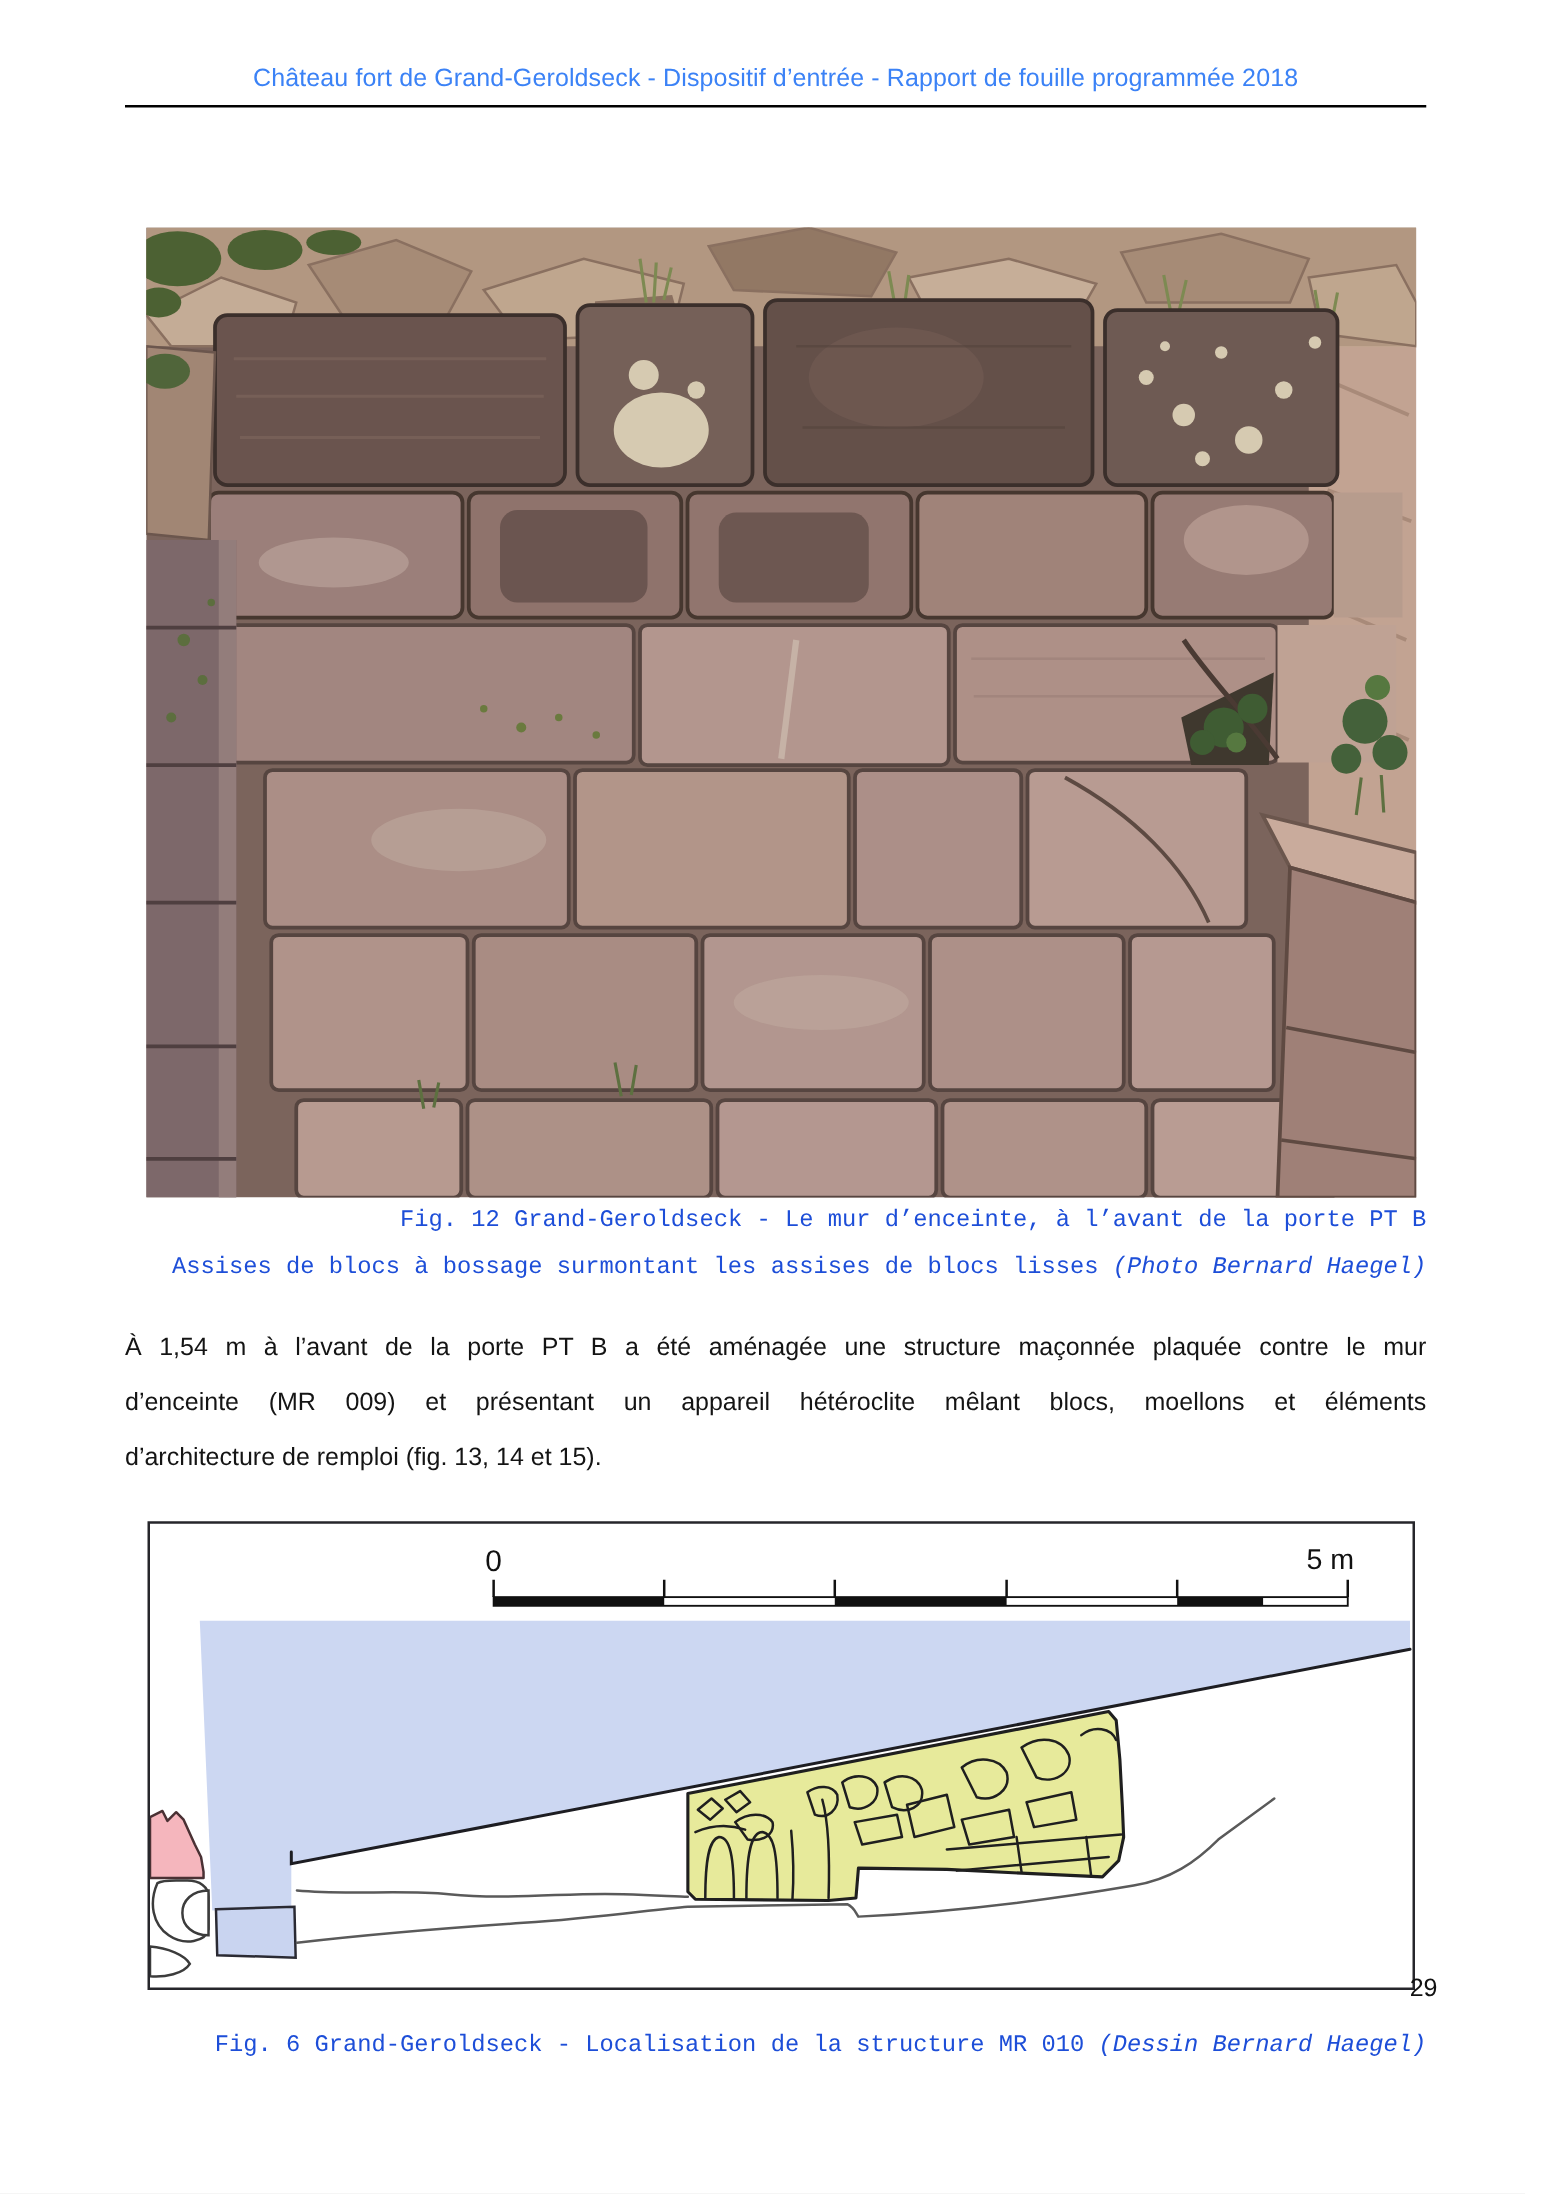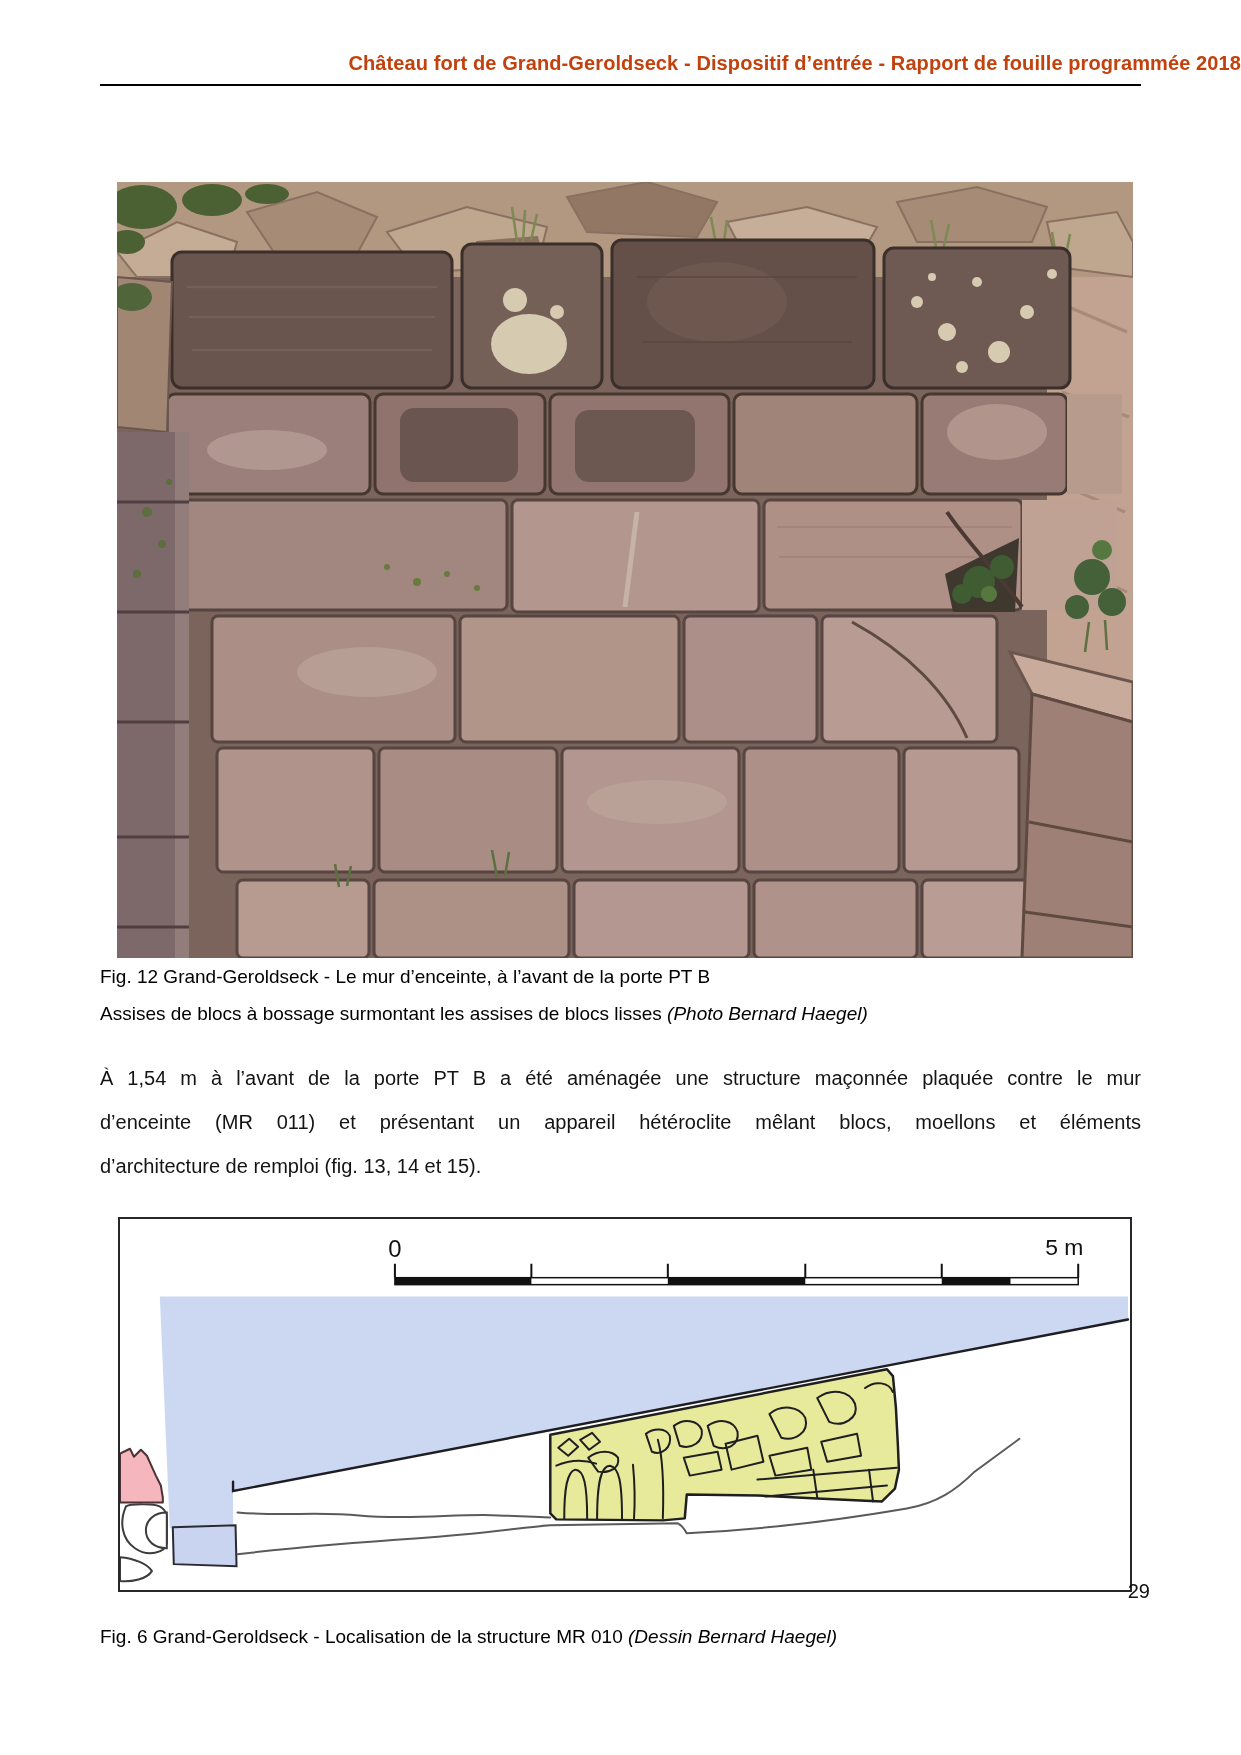--- a/index.html
+++ b/index.html
@@ -3,31 +3,31 @@
 <meta charset="utf-8">
 <style>
   html,body{margin:0;padding:0;background:#e8e8e8;}
   .page{
     position:relative;width:1241px;height:1755px;background:#ffffff;
     font-family:"Liberation Sans",sans-serif;color:#1a1a1a;overflow:hidden;
     margin:0 auto;
   }
   .header-title{
     position:absolute;top:52px;left:0;width:100%;
-    text-align:right;font-size:20px;font-weight:bold;letter-spacing:.1px;color:#c2410c;
+    text-align:center;font-size:20px;font-weight:normal;letter-spacing:.1px;color:#3b82f6;
   }
   .header-rule{
     position:absolute;top:84px;left:100px;width:1041px;height:2px;background:#000;
   }
   .photo{
     position:absolute;left:117px;top:182px;width:1016px;height:776px;display:block;
   }
   .caption{
-    position:absolute;left:100px;width:1041px;text-align:left;
-    font-size:19px;line-height:37px;color:#000000;
+    position:absolute;left:100px;width:1041px;text-align:right;
+    font-size:19px;line-height:37px;color:#1d4ed8;font-family:Liberation Mono, monospace;
   }
   .caption .it{font-style:italic;}
   .cap12{top:958px;}
   .cap13{top:1618px;}
   .bodytext{
     position:absolute;left:100px;top:1056px;width:1041px;
     font-size:20px;line-height:44px;color:#141414;
   }
   .bodytext .line{text-align:justify;text-align-last:justify;white-space:normal;}
   .bodytext .line.last{text-align:center;text-align-last:left;}
@@ -202,21 +202,21 @@
     </g>
   </svg>
 
   <div class="caption cap12">
     <div>Fig. 12 Grand-Geroldseck - Le mur d’enceinte, à l’avant de la porte PT B</div>
     <div><span>Assises de blocs à bossage surmontant les assises de blocs lisses </span><span class="it">(Photo Bernard Haegel)</span></div>
   </div>
 
   <div class="bodytext">
     <div class="line">À 1,54 m à l’avant de la porte PT B a été aménagée une structure maçonnée plaquée contre le mur</div>
-    <div class="line">d’enceinte (MR 011) et présentant un appareil hétéroclite mêlant blocs, moellons et éléments</div>
+    <div class="line">d’enceinte (MR 009) et présentant un appareil hétéroclite mêlant blocs, moellons et éléments</div>
     <div class="line last">d’architecture de remploi (fig. 13, 14 et 15).</div>
   </div>
 
   <div class="fig13-box">
     <svg viewBox="0 0 1014 373" preserveAspectRatio="none" aria-hidden="true">
 
       <g fill="#ccd7f2">
         <polygon points="40,78 1012,78 1012,101 113.5,273 113.5,310 50,311"></polygon>
       </g>
 

